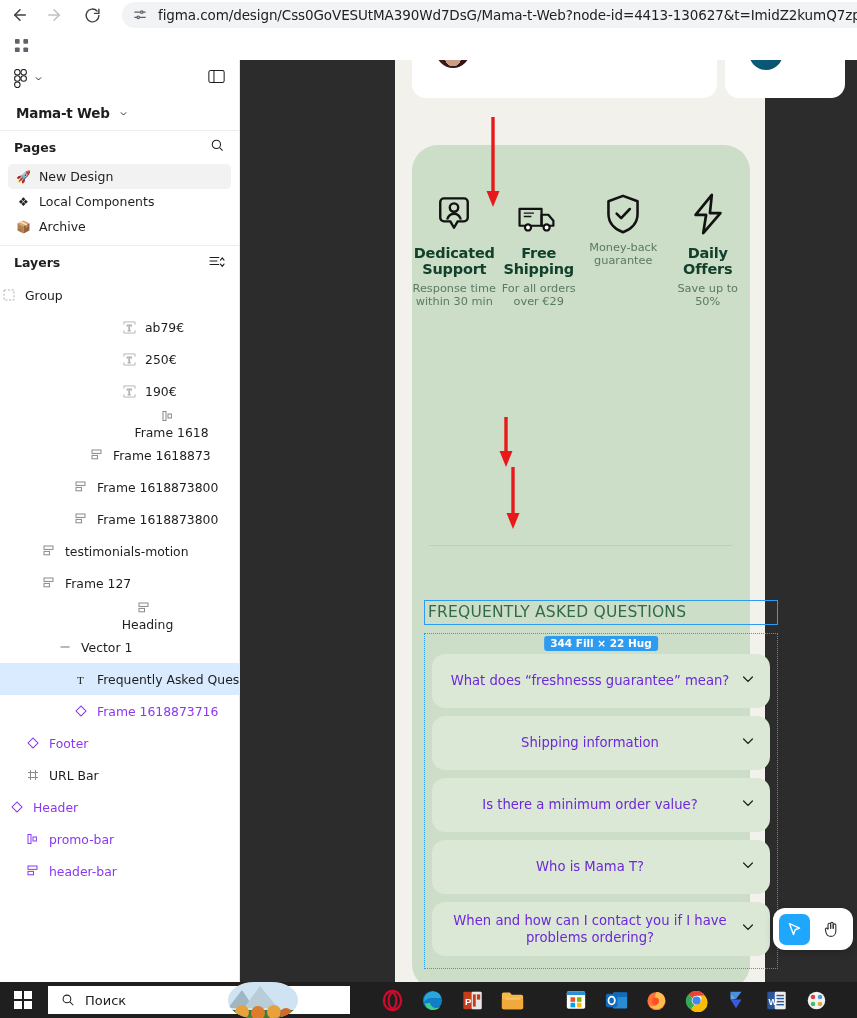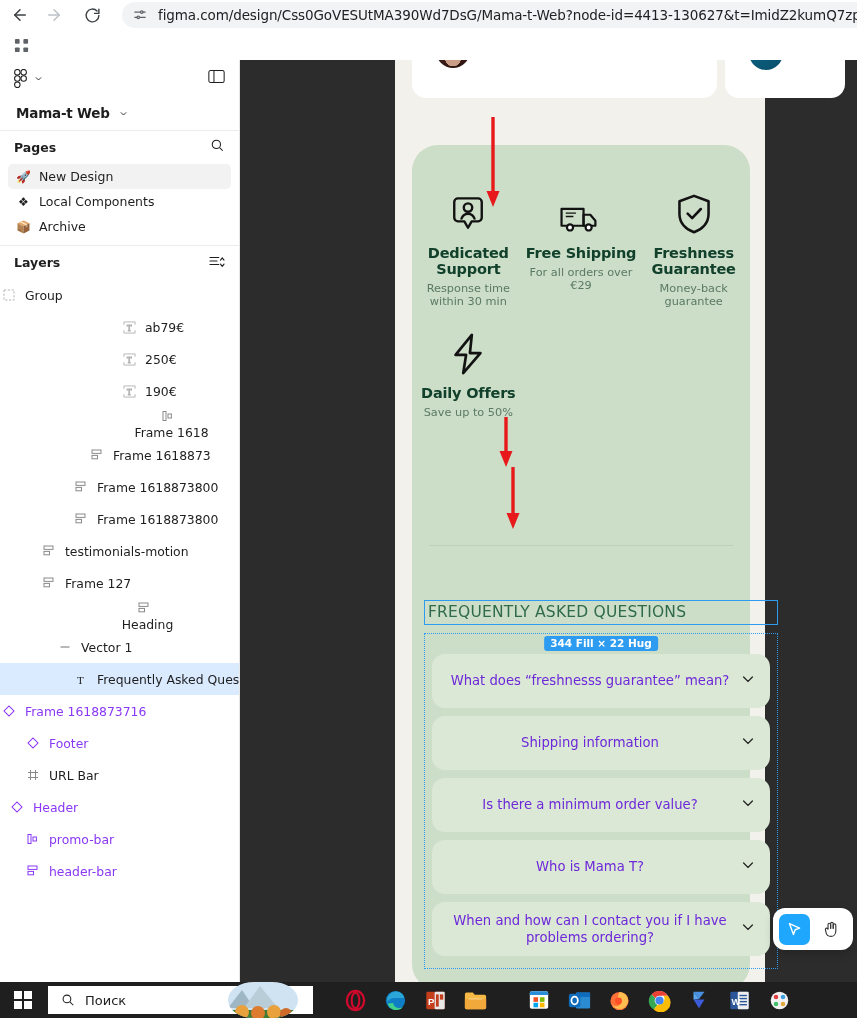--- a/index.html
+++ b/index.html
@@ -116,21 +116,21 @@
   .tavatar2 {
     position: absolute; left: 24px; top: 8px; width: 34px; height: 34px;
     border-radius: 50%; background: linear-gradient(150deg,#0b6a8a,#0a4f6b);
   }
 
   .green-section {
     position: absolute; left: 17px; top: 85px; width: 338px; height: 845px;
     background: #ccddc8; border-radius: 26px;
   }
   .features { position: absolute; left: 0; top: 45px; width: 338px; }
-  .feat-grid { display: grid; grid-template-columns: 1fr 1fr 1fr; row-gap: 22px; }
+  .feat-grid { display: grid; grid-template-columns: 1fr 1fr 1fr 1fr; row-gap: 35px; }
   .feat { text-align: center; }
   .feat .ficon { height: 46px; display:flex; align-items:flex-end; justify-content:center; }
   .feat .ftitle {
     margin-top: 9px; font-size: 14.5px; font-weight: 700; color: #11402b;
     font-family: "DejaVu Sans", sans-serif; letter-spacing: -0.2px;
   }
   .feat .fsub {
     margin-top: 5px; font-size: 11.3px; color: #5b7a63;
     font-family: "DejaVu Sans", sans-serif;
   }
@@ -187,21 +187,21 @@
   
   .taskbar {
     position: absolute; left: 0; bottom: 0; width: 857px; height: 36px;
     background: #1f1f1f; display: flex; align-items: center;
   }
   .tb-start {
     width: 46px; height: 36px; display: flex; align-items: center;
     justify-content: center;
   }
   .tb-search {
-    width: 265px; height: 28px; background: #ffffff; display: flex;
+    width: 302px; height: 28px; background: #ffffff; display: flex;
     align-items: center; gap: 10px; padding-left: 13px; margin-left: 2px;
   }
   .tb-search .lbl { font-size: 13px; color: #222; font-family: "DejaVu Sans", sans-serif; }
   .tb-icons { display: flex; align-items: center; }
   .tb-ic { width: 40px; height: 36px; display: flex; align-items: center;
     justify-content: center; }
   .tb-widget { position: absolute; left: 228px; bottom: 0; width: 70px; height: 36px;
     overflow: hidden; }
 </style>
 </head>
@@ -430,21 +430,21 @@
           <span class="lname">Vector 1</span>
         </div>
         <div class="layer-row selected" style="padding-left: 72px;">
           <span class="lic">
             <svg width="13" height="13" viewBox="0 0 14 14">
               <text x="2.2" y="11.5" font-size="12" fill="#1e1e1e" font-family="Liberation Serif, serif">T</text>
             </svg>
           </span>
           <span class="lname">Frequently Asked Questi</span>
         </div>
-        <div class="layer-row component" style="">
+        <div class="layer-row component" style="padding-left: 72px;">
           <span class="lic">
             <svg width="12" height="12" viewBox="0 0 12 12" fill="none" stroke="#8a38f5" stroke-width="1">
               <rect x="6" y="1" width="7.07" height="7.07" transform="rotate(45 6 1)"></rect>
             </svg>
           </span>
           <span class="lname">Frame 1618873716</span>
         </div>
         <div class="layer-row component" style="padding-left: 24px;">
           <span class="lic">
             <svg width="12" height="12" viewBox="0 0 12 12" fill="none" stroke="#8a38f5" stroke-width="1">
@@ -531,21 +531,20 @@
               <div class="ftitle">Free Shipping</div>
               <div class="fsub">For all orders over €29</div>
             </div>
             <div class="feat">
               <div class="ficon">
                 <svg width="40" height="44" viewBox="0 0 44 48" fill="none" stroke="#121212" stroke-width="2.8" stroke-linecap="round" stroke-linejoin="round">
                   <path d="M22 4l16 6v14c0 10-7 17-16 20C13 41 6 34 6 24V10z"></path>
                   <path d="M15 23.5l5 5 9.5-10"></path>
                 </svg>
               </div>
-              <div class="ftitle">Freshness Guarantee</div>
               <div class="fsub">Money-back guarantee</div>
             </div>
             <div class="feat">
               <div class="ficon">
                 <svg width="36" height="44" viewBox="0 0 36 46" fill="none" stroke="#121212" stroke-width="2.8" stroke-linejoin="round">
                   <path d="M22 3L5 24h11L13 43l18-21H20z"></path>
                 </svg>
               </div>
               <div class="ftitle">Daily Offers</div>
               <div class="fsub">Save up to 50%</div>

